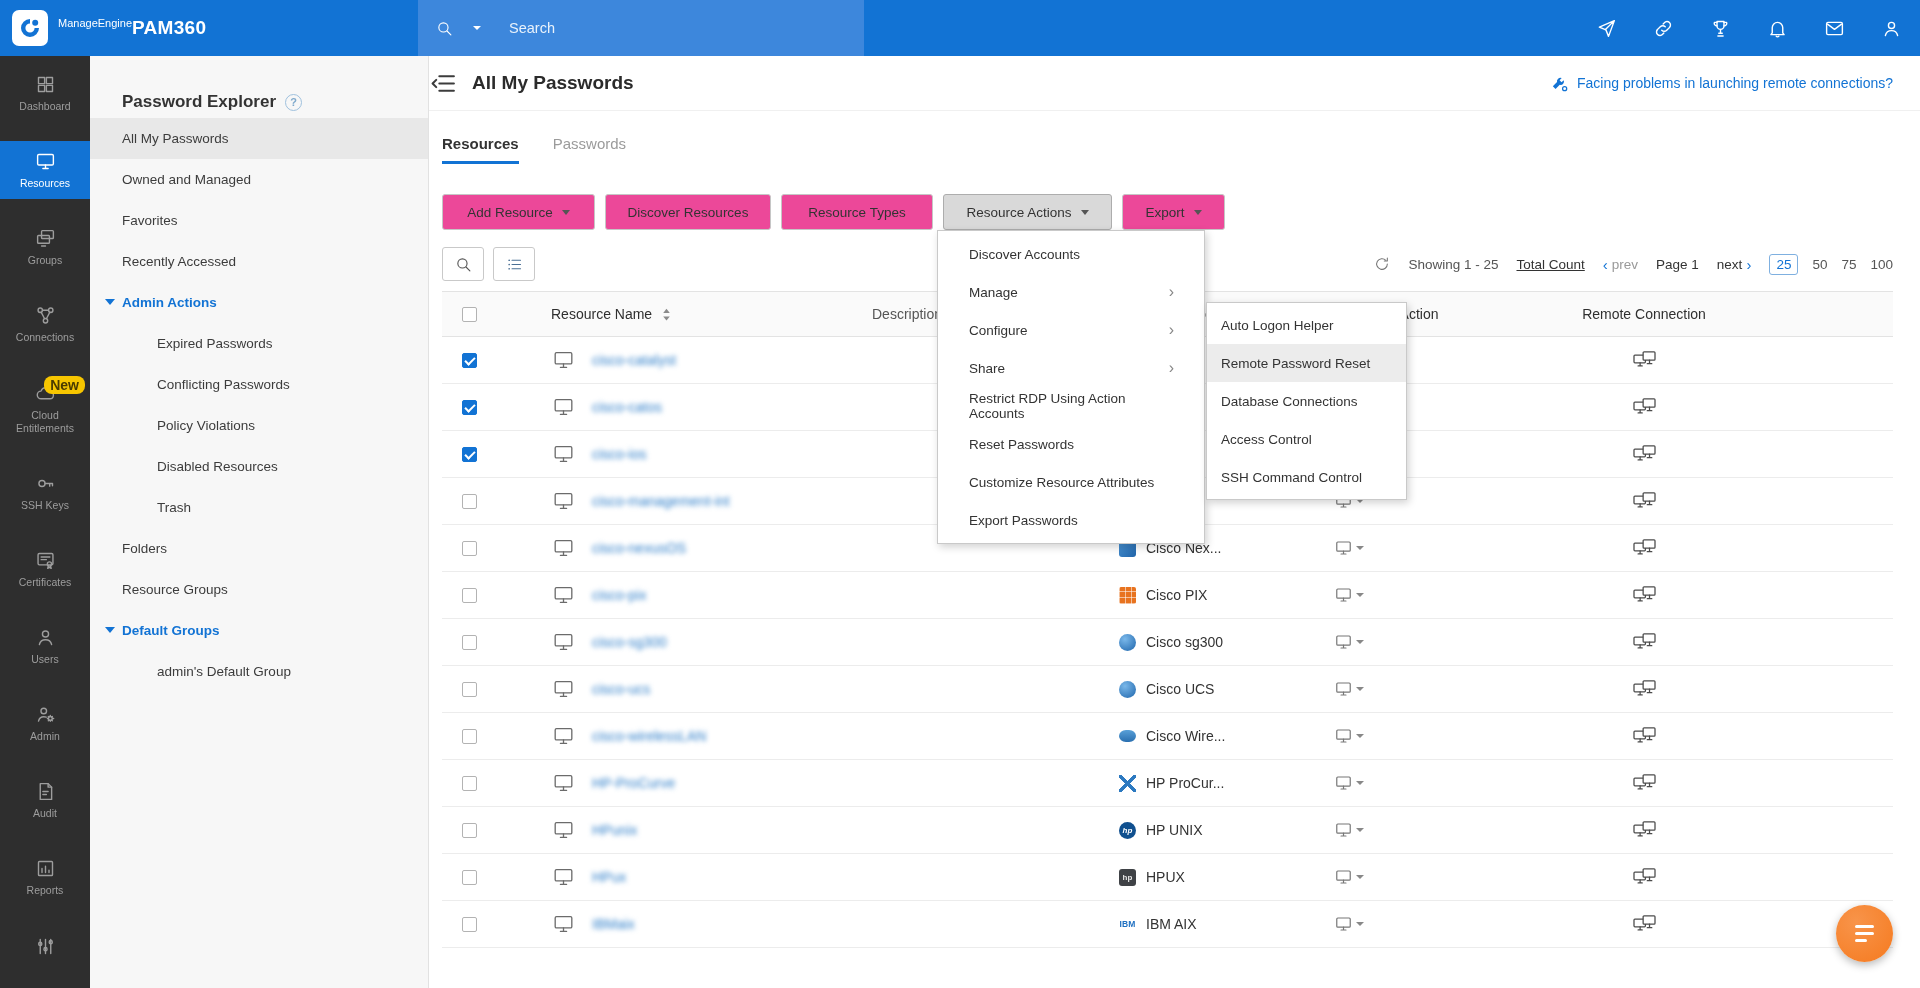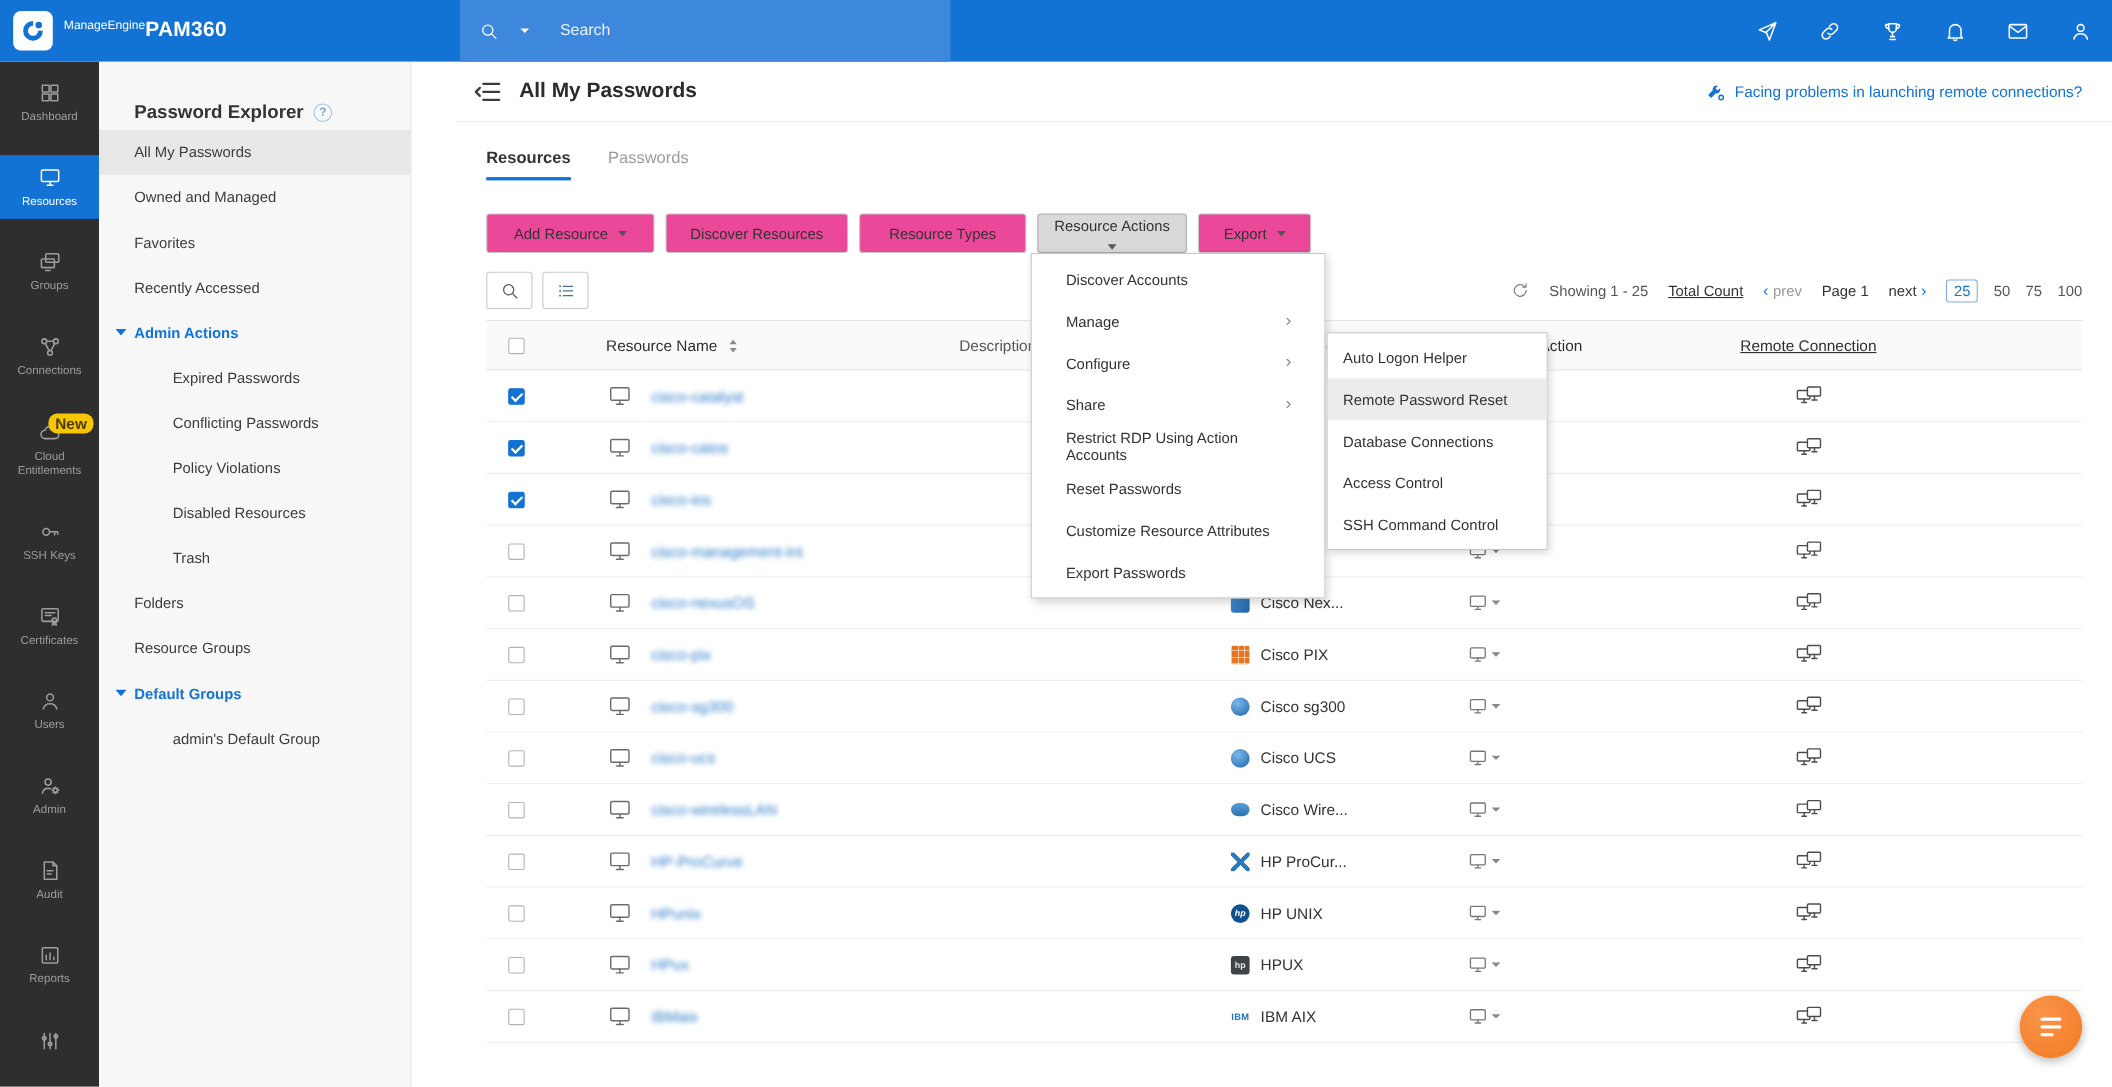--- a/index.html
+++ b/index.html
@@ -27,21 +27,21 @@
 
   
   .sidebar { position:absolute; left:0; top:56px; width:90px; height:932px; background:#2e2e2e; padding-top:8px; z-index:5; }
   .nav-item { position:relative; display:flex; flex-direction:column; align-items:center; gap:5px; padding:10px 2px 9px; margin-bottom:19px; color:#9d9d9d; cursor:pointer; }
   .nav-item svg { width:21px; height:21px; }
   .nav-label { font-size:10.5px; text-align:center; line-height:1.25; max-width:82px; }
   .nav-item.active { background:#1273d4; color:#fff; margin-bottom:19px; }
   .nav-badge { position:absolute; top:3px; right:5px; background:#f7c600; color:#4a3b00; font-size:14px; font-weight:bold; padding:2px 6px; border-radius:8px; line-height:1; }
 
   
-  .explorer { position:absolute; left:90px; top:56px; width:284px; height:932px; background:#f7f7f7; border-right:1px solid #e2e2e2; z-index:4; }
+  .explorer { position:absolute; left:90px; top:56px; width:339px; height:932px; background:#f7f7f7; border-right:1px solid #e2e2e2; z-index:4; }
   .explorer-title { padding:36px 0 0 32px; font-size:17px; font-weight:bold; color:#333; display:flex; align-items:center; gap:9px; }
   .help-badge { width:17px; height:17px; border-radius:50%; border:1.5px solid #9fc1de; color:#7fa9cc; font-size:11px; font-weight:bold; display:flex; align-items:center; justify-content:center; cursor:pointer; }
   .exp-list { margin-top:6px; }
   .exp-item { position:relative; height:41px; display:flex; align-items:center; padding-left:32px; font-size:13.5px; color:#3c3c3c; cursor:pointer; }
   .exp-item.selected { background:#e8e8e8; }
   .exp-item.accent { color:#1273d4; font-weight:bold; }
   .exp-item.child { padding-left:67px; }
   .exp-marker { position:absolute; left:15px; top:17px; width:0; height:0; border-left:5px solid transparent; border-right:5px solid transparent; border-top:6.5px solid #1273d4; }
 
   
@@ -53,21 +53,21 @@
   .help-link svg { width:19px; height:19px; }
 
   .content { padding-left:28px; }
   .tabs { margin-top:24px; display:flex; gap:34px; }
   .tab { font-size:15px; color:#9b9b9b; padding-bottom:9px; border-bottom:3px solid transparent; cursor:pointer; }
   .tab.active { color:#333; font-weight:bold; border-bottom-color:#1273d4; }
 
   .toolbar { margin-top:30px; display:flex; gap:10px; }
   .btn { height:36px; background:#ec4899; border:1px solid #c6c6c6; border-radius:3px; font-size:13.5px; color:#333;
          display:flex; align-items:center; justify-content:center; gap:9px; cursor:pointer; font-family:inherit; }
-  .btn.w1{width:153px;} .btn.w2{width:166px;} .btn.w3{width:152px;} .btn.w4{width:136px;flex-direction:column;} .btn.w5{width:103px;}
+  .btn.w1{width:153px;} .btn.w2{width:166px;} .btn.w3{width:152px;} .btn.w4{width:169px;} .btn.w5{width:103px;}
   .btn.pressed { background:#d9d9d9; border-color:#adadad; }
   .caret { width:0; height:0; border-left:4.5px solid transparent; border-right:4.5px solid transparent; border-top:5px solid #555; }
 
   .controls { margin-top:17px; display:flex; align-items:center; }
   .icon-btn { width:42px; height:34px; background:#fff; border:1px solid #c9c9c9; border-radius:3px; display:flex; align-items:center; justify-content:center; margin-right:9px; cursor:pointer; color:#555; }
   .icon-btn svg { width:17px; height:17px; }
   .icon-btn.listv { color:#4a6f94; }
   .pager { margin-left:auto; padding-right:27px; display:flex; align-items:center; gap:18px; font-size:13.5px; color:#555; }
   .pager .refresh { color:#777; width:16px; height:16px; cursor:pointer; }
   .total-count { color:#333; text-decoration:underline; cursor:pointer; }
@@ -82,21 +82,21 @@
   
   .table { margin-top:10px; width:1451px; border-top:1px solid #e3e3e3; }
   .thead { height:45px; background:#fafafa; border-bottom:1px solid #e3e3e3; display:flex; align-items:center; font-size:14px; color:#2f2f2f; }
   .trow { height:47px; border-bottom:1px solid #ececec; display:flex; align-items:center; font-size:14px; background:#fff; }
   .c1 { width:83px; padding-left:20px; }
   .c2 { width:335px; display:flex; align-items:center; gap:18px; padding-left:28px; }
   .h2 { width:335px; display:flex; align-items:center; gap:8px; padding-left:26px; }
   .c3 { width:250px; padding-left:12px; color:#555; }
   .c4 { width:195px; display:flex; align-items:center; gap:10px; padding-left:9px; }
   .c5 { width:170px; display:flex; align-items:center; gap:4px; padding-left:30px; }
-  .c6 { flex:1; display:flex; justify-content:center; padding-right:80px;text-decoration:underline; }
+  .c6 { flex:1; display:flex; justify-content:center; padding-right:80px; }
   .sort-ic { display:block; }
   .cb { width:15px; height:15px; border:1.6px solid #b3b3b3; border-radius:2px; background:#fff; display:block; position:relative; cursor:pointer; }
   .cb.checked { background:#1273d4; border-color:#1273d4; }
   .cb.checked::after { content:""; position:absolute; left:2px; top:3px; width:8px; height:4px;
     border-left:2px solid #fff; border-bottom:2px solid #fff; transform:rotate(-45deg); }
   .mon-ico { color:#6b6b6b; } .mon-ico svg { width:21px; height:20px; }
   .res-link { color:#2e7ec9; filter:blur(2.4px); cursor:pointer; text-decoration:none; }
   .ti { width:17px; height:17px; flex:none; display:flex; align-items:center; justify-content:center; font-weight:bold; }
   .ti-cisco { background:linear-gradient(135deg,#4a95d6,#2063a8); border-radius:3px; }
   .ti-pix { background:#e8731f; border-radius:2px;

